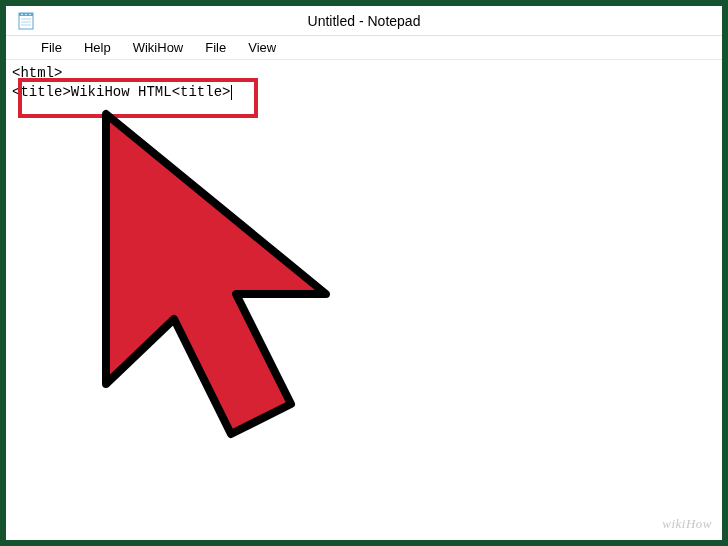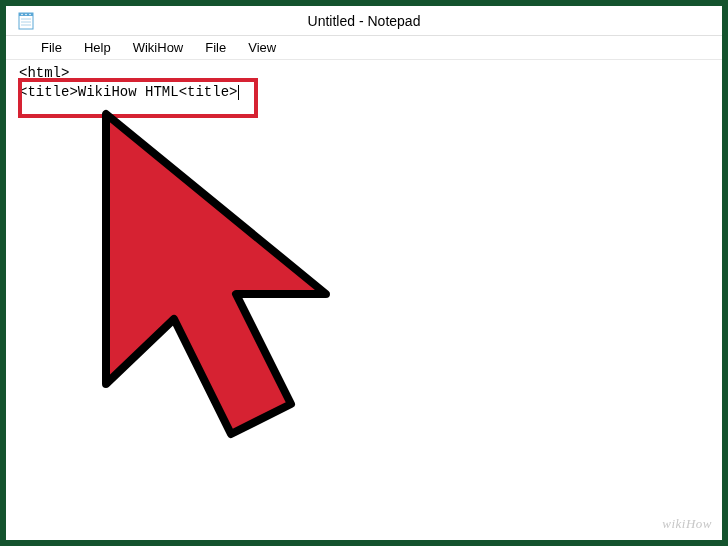--- a/index.html
+++ b/index.html
@@ -61,21 +61,20 @@
       font-family: Consolas, "Courier New", monospace;
       font-size: 14px;
       line-height: 1.35;
       color: #000;
       position: relative;
       background: #fff;
       height: calc(100% - 54px);
     }
     .content-line {
       white-space: pre;
-      margin-left: 7px;
     }
     .highlight-box {
       position: absolute;
       top: 72px;
       left: 12px;
       width: 240px;
       height: 40px;
       border: 4px solid #d62232;
       pointer-events: none;
     }

